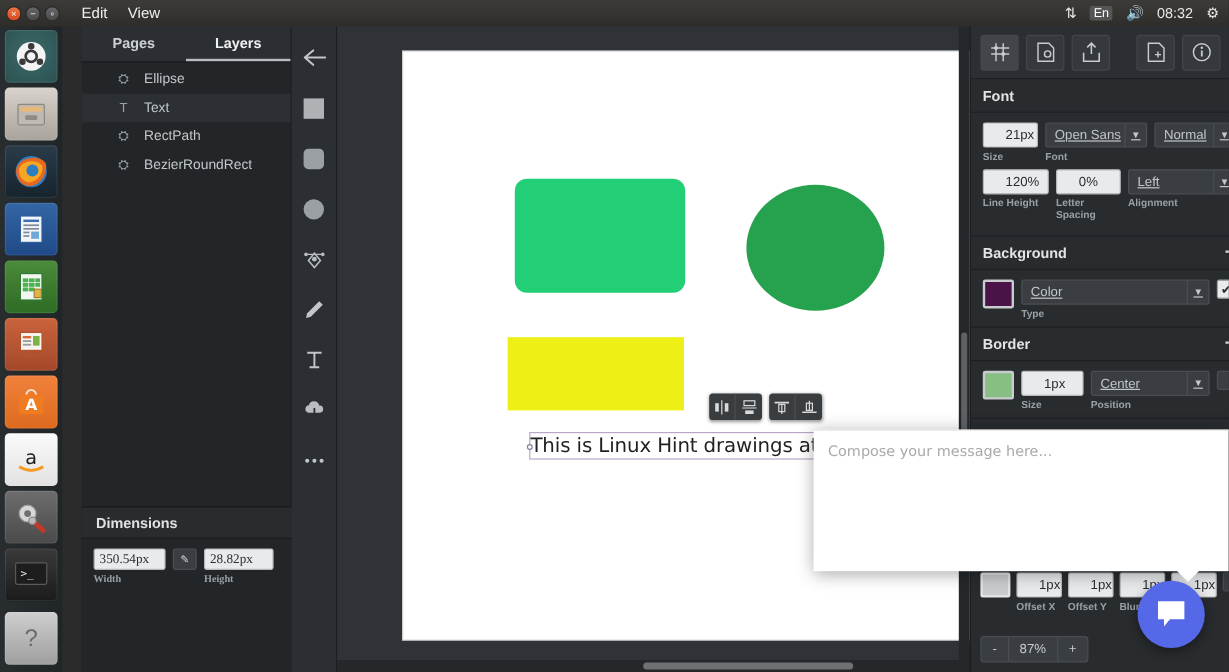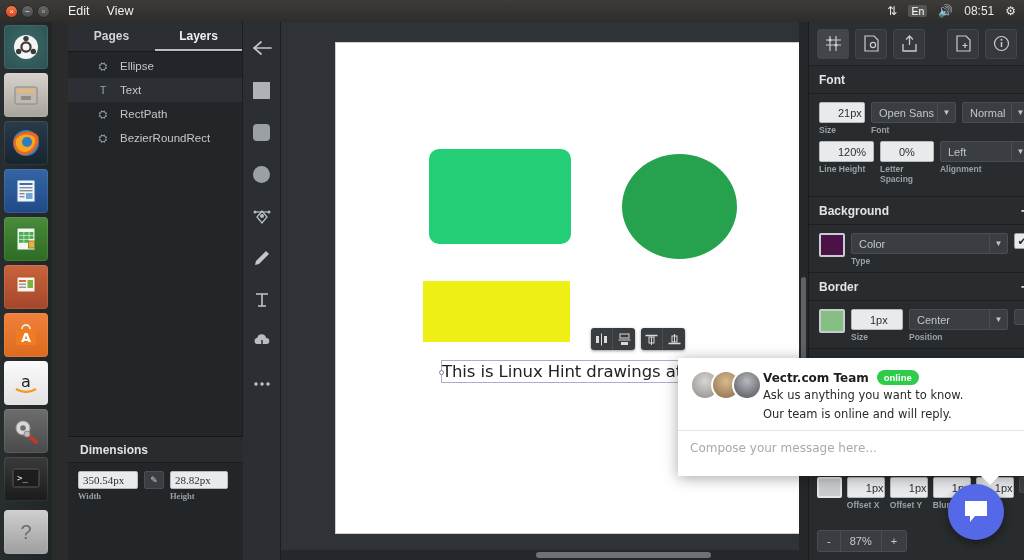--- a/index.html
+++ b/index.html
@@ -66,21 +66,21 @@
         border-bottom:2px solid transparent; cursor:pointer;}
   .tab.active{ color:#eef1f2; border-bottom:2px solid #b9bdc0; background:#2b2f33;}
   .layer-list{ padding-top:2px; }
   .layer-row{ height:24px; display:flex; align-items:center; padding-left:28px;
               font-size:11.5px; color:#c3c7ca; position:relative; cursor:pointer; }
   .layer-row.alt{ background:#2c3034; }
   .layer-row .lico{ position:absolute; left:28px; width:14px; text-align:center;
                     font-size:11px; color:#9aa0a4; }
   .layer-row .lname{ margin-left:24px; }
 
-  #dimensions{ position:absolute; left:0; bottom:0; width:175px; height:124px;
+  #dimensions{ position:absolute; left:0; bottom:0; width:175px; height:138px;
                background:#232629; border-top:1px solid #15171a;}
   .dim-title{ height:26px; display:flex; align-items:center; padding-left:12px;
               font-size:12px; font-weight:bold; color:#dfe2e4;
               background:#282c2f; border-bottom:1px solid #1a1c1f;}
   .dim-body{ padding:8px 10px;font-family:Liberation Serif, serif; }
   .dim-row{ display:flex; align-items:flex-start; gap:6px; margin-bottom:5px;}
   .field{ display:flex; flex-direction:column; }
   .fin{ background:#e9eaec; color:#2c2f31; border:1px solid #b6b9bb;
         font-size:11px; padding:2px 4px; border-radius:2px; height:18px;
         display:flex; align-items:center; }
@@ -144,21 +144,21 @@
   .sec-head{ height:28px; display:flex; align-items:center; padding:0 10px;
              font-size:12px; font-weight:bold; color:#e2e5e7;
              border-bottom:1px solid #1d2023; justify-content:space-between;}
   .plus{ font-size:16px; color:#d3d6d8; line-height:1; cursor:pointer;}
   .sec-body{ padding:8px 10px 6px 10px; border-bottom:1px solid #1d2023;}
   .row{ display:flex; align-items:flex-start; gap:6px; margin-bottom:6px; }
   .txtin{ background:#e9eaec; color:#2c2f31; border:1px solid #b6b9bb; border-radius:2px;
           height:21px; font-size:11px; display:flex; align-items:center; padding:0 18px;}
   .sel{ background:#3a3e42; border:1px solid #4a4e52; border-radius:2px; height:21px;
         display:flex; align-items:center; justify-content:space-between;
-        padding:0 0 0 7px; color:#c2c6c9; font-size:11px; cursor:pointer;}
+        padding:0 0 0 7px; color:#c2c6c9; font-size:11px; cursor:pointer;text-decoration:underline;}
   .sel .arrow{ width:18px; height:100%; display:flex; align-items:center;
                justify-content:center; border-left:1px solid #4a4e52; font-size:8px;}
   .lbl{ font-size:8.5px; color:#9aa0a4; font-weight:bold; margin-top:2px;}
   .swatch{ width:26px; height:24px; border:2px solid #c9ccce; border-radius:2px;}
   .chk{ width:16px; height:16px; border:1px solid #9aa0a4; border-radius:2px;
         background:#e9eaec; color:#2c2f31; font-size:11px; display:flex;
         align-items:center; justify-content:center; }
   .chk.empty{ background:#3a3e42; border-color:#4a4e52; color:transparent;}
   .shadow-row{ display:flex; align-items:flex-start; gap:5px; padding:6px 8px;}
   .sh-sw{ width:28px; height:21px; background:#c9ccce; border:2px solid #e3e5e6; border-radius:2px;}
@@ -205,21 +205,21 @@
     <div class="wb">▫</div>
   </div>
   <div class="menu-items">
     <span>Edit</span>
     <span>View</span>
   </div>
   <div class="tray">
     <span class="ic">⇅</span>
     <span class="kbd">En</span>
     <span class="ic">🔊</span>
-    <span>08:51</span>
+    <span>08:32</span>
     <span class="ic">⚙</span>
   </div>
 </div>
 
 <div id="launcher">
   <div class="li ubuntu">
     <svg width="26" height="26" viewBox="0 0 26 26">
       <circle cx="13" cy="13" r="12" fill="#f4f4f4"></circle>
       <circle cx="13" cy="13" r="4.6" fill="none" stroke="#3a3a3a" stroke-width="2.2"></circle>
       <circle cx="13" cy="4.6" r="2.7" fill="#3a3a3a"></circle>
@@ -601,35 +601,20 @@
 
     <div id="zoombar">
       <div>-</div>
       <div>87%</div>
       <div>+</div>
     </div>
   </div>
 </div>
 
 <div id="chat">
-  <div class="top">
-    <div class="avatars">
-      <div class="av a1"></div>
-      <div class="av a2"></div>
-      <div class="av a3"></div>
-    </div>
-    <div style="flex:1;">
-      <div style="display:flex;align-items:center;">
-        <span class="chat-name">Vectr.com Team</span>
-        <span class="badge" style="background: rgb(46, 204, 74);">online</span>
-      </div>
-      <div class="chat-msg">Ask us anything you want to know.</div>
-      <div class="chat-msg">Our team is online and will reply.</div>
-    </div>
-  </div>
   <div class="compose">Compose your message here...</div>
   <div class="tail"></div>
 </div>
 
 <div id="chat-bubble" style="background: rgb(84, 104, 232);">
   <svg width="28" height="26" viewBox="0 0 28 26">
     <path d="M3 2 H25 V17 H13 L8 23 V17 H3 Z" fill="#ffffff"></path>
   </svg>
 </div>
 

